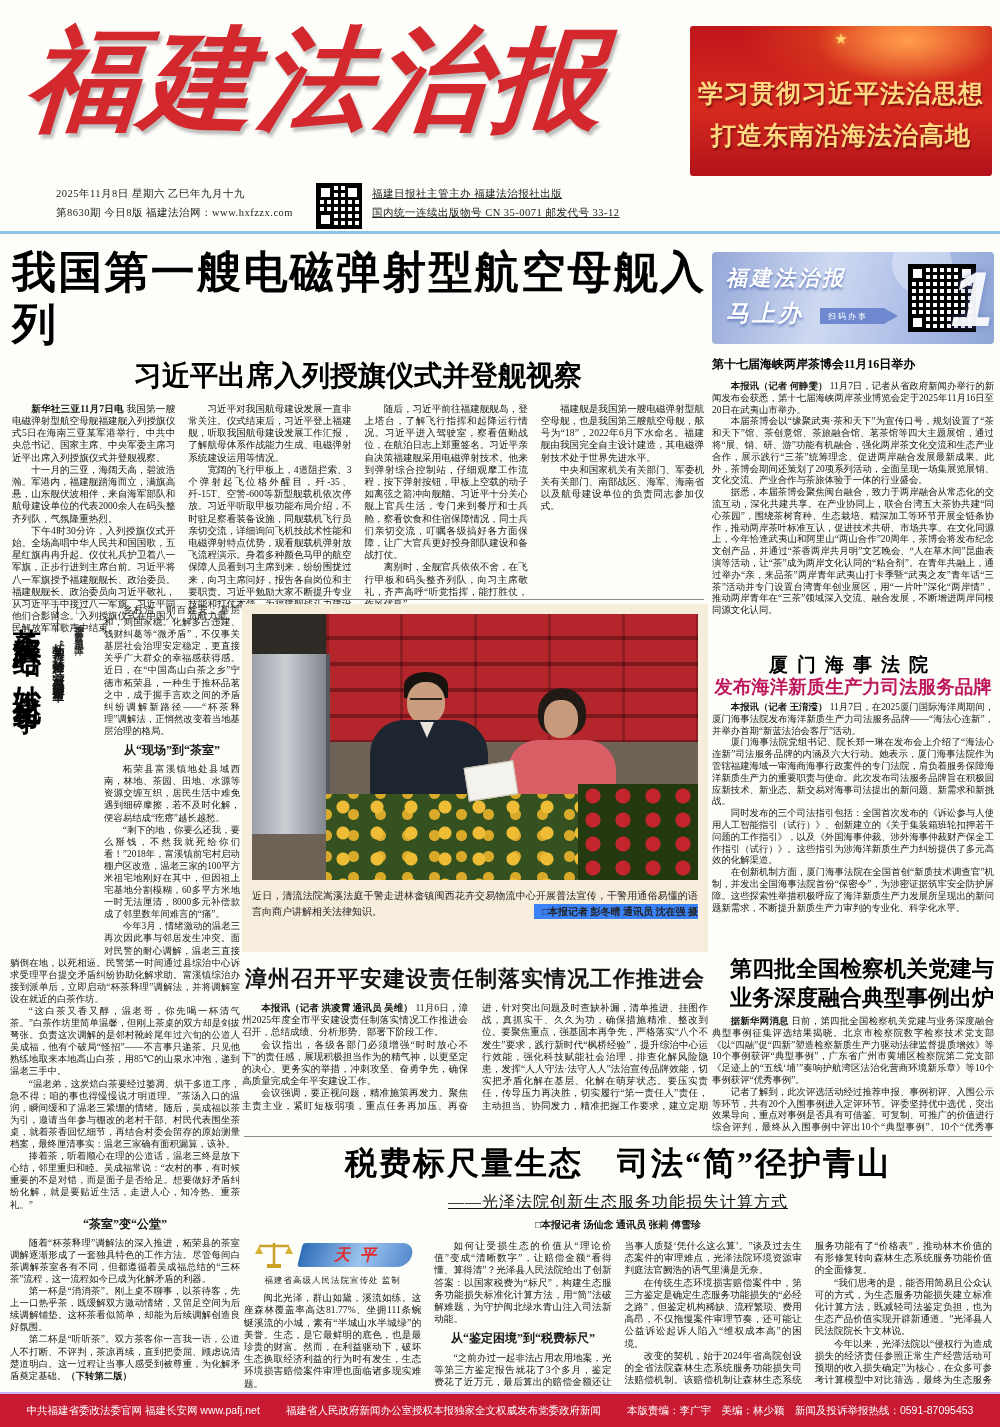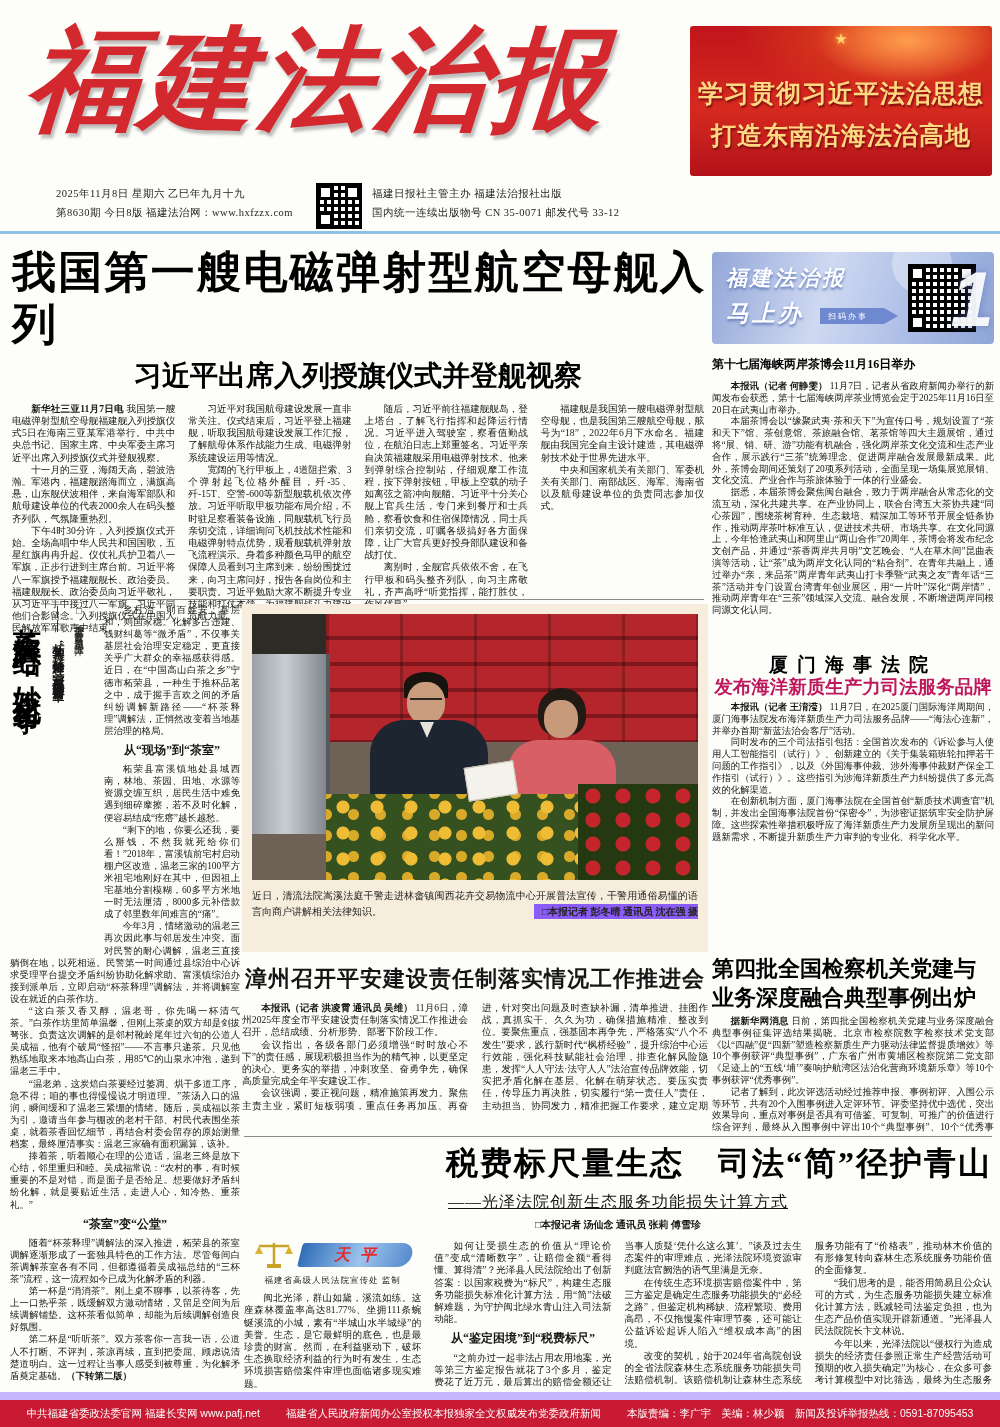--- a/index.html
+++ b/index.html
@@ -84,21 +84,21 @@
   .ph-flowers{position:absolute;left:74px;right:0;bottom:0;height:86px;
     background-color:#35511f;
     background-image:radial-gradient(circle,#eebd35 6px,rgba(238,189,53,0) 7px),
                      radial-gradient(circle,#d9a929 5px,rgba(217,169,41,0) 6px);
     background-size:34px 26px,27px 21px;background-position:0 0,14px 10px;}
   .ph-roses{position:absolute;right:0;bottom:0;width:120px;height:96px;
     background-color:#24390f;
     background-image:radial-gradient(circle,#c2262c 7px,rgba(194,38,44,0) 8px);
     background-size:30px 24px;}
   .caption{position:relative;margin-top:8px;font-size:10px;line-height:15.5px;text-align:justify;color:#222;}
-  .caption .credit{position:absolute;right:0;bottom:0;font-weight:bold;background:#8b5cf6;padding-left:8px;}
+  .caption .credit{position:absolute;right:0;bottom:0;font-weight:bold;background:#3b82f6;padding-left:8px;}
 
   
   .zhangzhou{left:242px;top:964px;width:466px;}
   .zhangzhou h3{margin:0;font-size:22px;font-weight:900;text-align:center;white-space:nowrap;letter-spacing:1px;}
   .zhangzhou .cols2{margin-top:8px;height:122px;column-count:2;column-gap:14px;column-fill:auto;overflow:hidden;}
 
   
   .service-banner{left:712px;top:252px;width:282px;height:92px;border-radius:4px;overflow:hidden;
     background:linear-gradient(105deg,#93a7d8 0%,#cfd9f1 40%,#aabce6 72%,#8fa6d6 100%);}
   .service-banner:before{content:"";position:absolute;left:180px;top:-18px;width:60px;height:60px;
@@ -120,40 +120,40 @@
   .r-head1{left:712px;top:356px;width:282px;font-size:12px;font-weight:900;white-space:nowrap;
     letter-spacing:0;color:#000;}
   .r-body1{left:712px;top:381px;width:282px;height:263px;overflow:hidden;}
   .r-body1 .bodytxt,.r-body2 .bodytxt,.r-body3 .bodytxt{font-size:9.4px;line-height:11.8px;}
   .kicker{left:712px;top:652px;width:282px;text-align:center;font-size:19px;letter-spacing:9px;
     font-weight:600;color:#000;}
   .r-head2{left:712px;top:674px;width:282px;font-size:18.5px;font-weight:900;white-space:nowrap;
     text-align:center;color:#be185d;}
   .r-body2{left:712px;top:702px;width:282px;height:246px;overflow:hidden;}
   .r-head3{left:712px;top:954px;width:282px;font-size:22px;line-height:29px;font-weight:900;
-    text-align:left;color:#000;}
+    text-align:right;color:#000;}
   .r-body3{left:712px;top:1016px;width:282px;height:116px;overflow:hidden;}
 
   
   .ecology{left:244px;top:1142px;width:748px;}
-  .ecology h1{margin:0;font-size:32px;font-weight:900;text-align:right;letter-spacing:2px;color:#000;}
+  .ecology h1{margin:0;font-size:32px;font-weight:900;text-align:center;letter-spacing:2px;color:#000;}
   .ecology .sub{margin-top:6px;font-size:16px;text-align:center;letter-spacing:1px;text-decoration:underline;}
   .ecology .by{margin-top:5px;font-size:10px;font-weight:bold;text-align:center;}
   .ecology .cols4b{margin-top:8px;height:152px;column-count:4;column-gap:13px;column-fill:auto;overflow:hidden;}
   .tp-logo{break-inside:avoid;text-align:center;margin:0 0 6px;}
   .tp-row{display:flex;align-items:center;justify-content:center;gap:6px;}
   .tp-ribbon{position:relative;width:112px;height:24px;transform:skewX(-14deg);
     background:linear-gradient(100deg,#2e6cb8,#9cc4ee 55%,#5588cc);border-radius:3px 12px 12px 3px;
     display:flex;align-items:center;justify-content:center;}
   .tp-ribbon span{transform:skewX(14deg);color:#e32b2b;font-size:16px;font-weight:900;
     font-style:italic;letter-spacing:10px;padding-left:8px;}
   .tp-credit{margin-top:4px;font-size:8.5px;letter-spacing:1px;color:#222;}
 
   
-  .footer{left:0;top:1392px;width:1000px;height:35px;background:#c81a32;border-top:8px solid #c4b5fd;
+  .footer{left:0;top:1392px;width:1000px;height:35px;background:#c81a32;border-top:2px solid #c4b5fd;
     box-sizing:border-box;display:flex;align-items:center;justify-content:center;gap:26px;
     color:#fff;font-size:10.5px;font-family:"Liberation Sans","DejaVu Sans",sans-serif;}
 
   .hr-main{left:12px;top:599px;width:692px;}
   .hr-bot{left:244px;top:1136px;width:748px;}
 </style>
 </head>
 <body>
 
 <div class="page">
@@ -163,21 +163,21 @@
   <div class="abs qr" style="left:316px;top:183px;width:44px;height:44px;">
       <i class="f1"></i>
       <i class="f2"></i>
       <i class="f3"></i>
     </div>
 
   <div class="abs dateline" style="left:56px;top:184px;width:256px;">
     <div>2025年11月8日 星期六 乙巳年九月十九</div>
     <div>第8630期 今日8版 福建法治网：www.hxfzzx.com</div>
   </div>
-  <div class="abs dateline" style="left:372px;top:184px;width:300px;">
+  <div class="abs dateline" style="left:372px;top:184px;width:300px;text-decoration:underline;">
     <div>福建日报社主管主办 福建法治报社出版</div>
     <div>国内统一连续出版物号 CN 35-0071 邮发代号 33-12</div>
   </div>
 
   <div class="abs top-banner">
     <div class="star">★</div>
     <div class="slogans">
       <div>学习贯彻习近平法治思想</div>
       <div>打造东南沿海法治高地</div>
     </div>
@@ -282,20 +282,21 @@
         <p>本届茶博会以“缘聚武夷·茶和天下”为宣传口号，规划设置了“茶和天下”馆、茶创意馆、茶旅融合馆、茗茶馆等四大主题展馆，通过将“展、销、研、游”功能有机融合，强化两岸茶文化交流和生态产业合作，展示践行“三茶”统筹理念、促进两岸融合发展最新成果。此外，茶博会期间还策划了20项系列活动，全面呈现一场集展览展销、文化交流、产业合作与茶旅体验于一体的行业盛会。</p>
         <p>据悉，本届茶博会聚焦闽台融合，致力于两岸融合从常态化的交流互动，深化共建共享。在产业协同上，联合台湾五大茶协共建“同心茶园”，围绕茶树育种、生态栽培、精深加工等环节开展全链条协作，推动两岸茶叶标准互认，促进技术共研、市场共享。在文化同源上，今年恰逢武夷山和阿里山“两山合作”20周年，茶博会将发布纪念文创产品，并通过“茶香两岸共月明”文艺晚会、“人在草木间”昆曲表演等活动，让“茶”成为两岸文化认同的“粘合剂”。在青年共融上，通过举办“亲，来品茶”两岸青年武夷山打卡季暨“武夷之友”青年话“三茶”活动并专门设置台湾青年创业展区，用“一片叶”深化“两岸情”，推动两岸青年在“三茶”领域深入交流、融合发展，不断增进两岸同根同源文化认同。</p>
       </div>
   </div>
 
   <div class="abs kicker">厦门海事法院</div>
   <div class="abs r-head2">发布海洋新质生产力司法服务品牌</div>
   <div class="abs r-body2">
     <div class="bodytxt">
         <p><b>本报讯（记者 王淯滢）</b> 11月7日，在2025厦门国际海洋周期间，厦门海事法院发布海洋新质生产力司法服务品牌——“海法心连新”，并举办首期“新蓝法治会客厅”活动。</p>
+        <p>厦门海事法院党组书记、院长郑一琳在发布会上介绍了“海法心连新”司法服务品牌的内涵及六大行动。她表示，厦门海事法院作为管辖福建海域一审海商海事行政案件的专门法院，肩负着服务保障海洋新质生产力的重要职责与使命。此次发布司法服务品牌旨在积极回应新技术、新业态、新交易对海事司法提出的新问题、新需求和新挑战。</p>
         <p>同时发布的三个司法指引包括：全国首次发布的《诉讼参与人使用人工智能指引（试行）》、创新建立的《关于集装箱班轮扣押若干问题的工作指引》，以及《外国海事仲裁、涉外海事仲裁财产保全工作指引（试行）》。这些指引为涉海洋新质生产力纠纷提供了多元高效的化解渠道。</p>
         <p>在创新机制方面，厦门海事法院在全国首创“新质技术调查官”机制，并发出全国海事法院首份“保密令”，为涉密证据筑牢安全防护屏障。这些探索性举措积极呼应了海洋新质生产力发展所呈现出的新问题新需求，不断提升新质生产力审判的专业化、科学化水平。</p>
       </div>
   </div>
 
   <div class="abs r-head3">
     <div>第四批全国检察机关党建与</div>
     <div>业务深度融合典型事例出炉</div>
   </div>
   <div class="abs r-body3">

